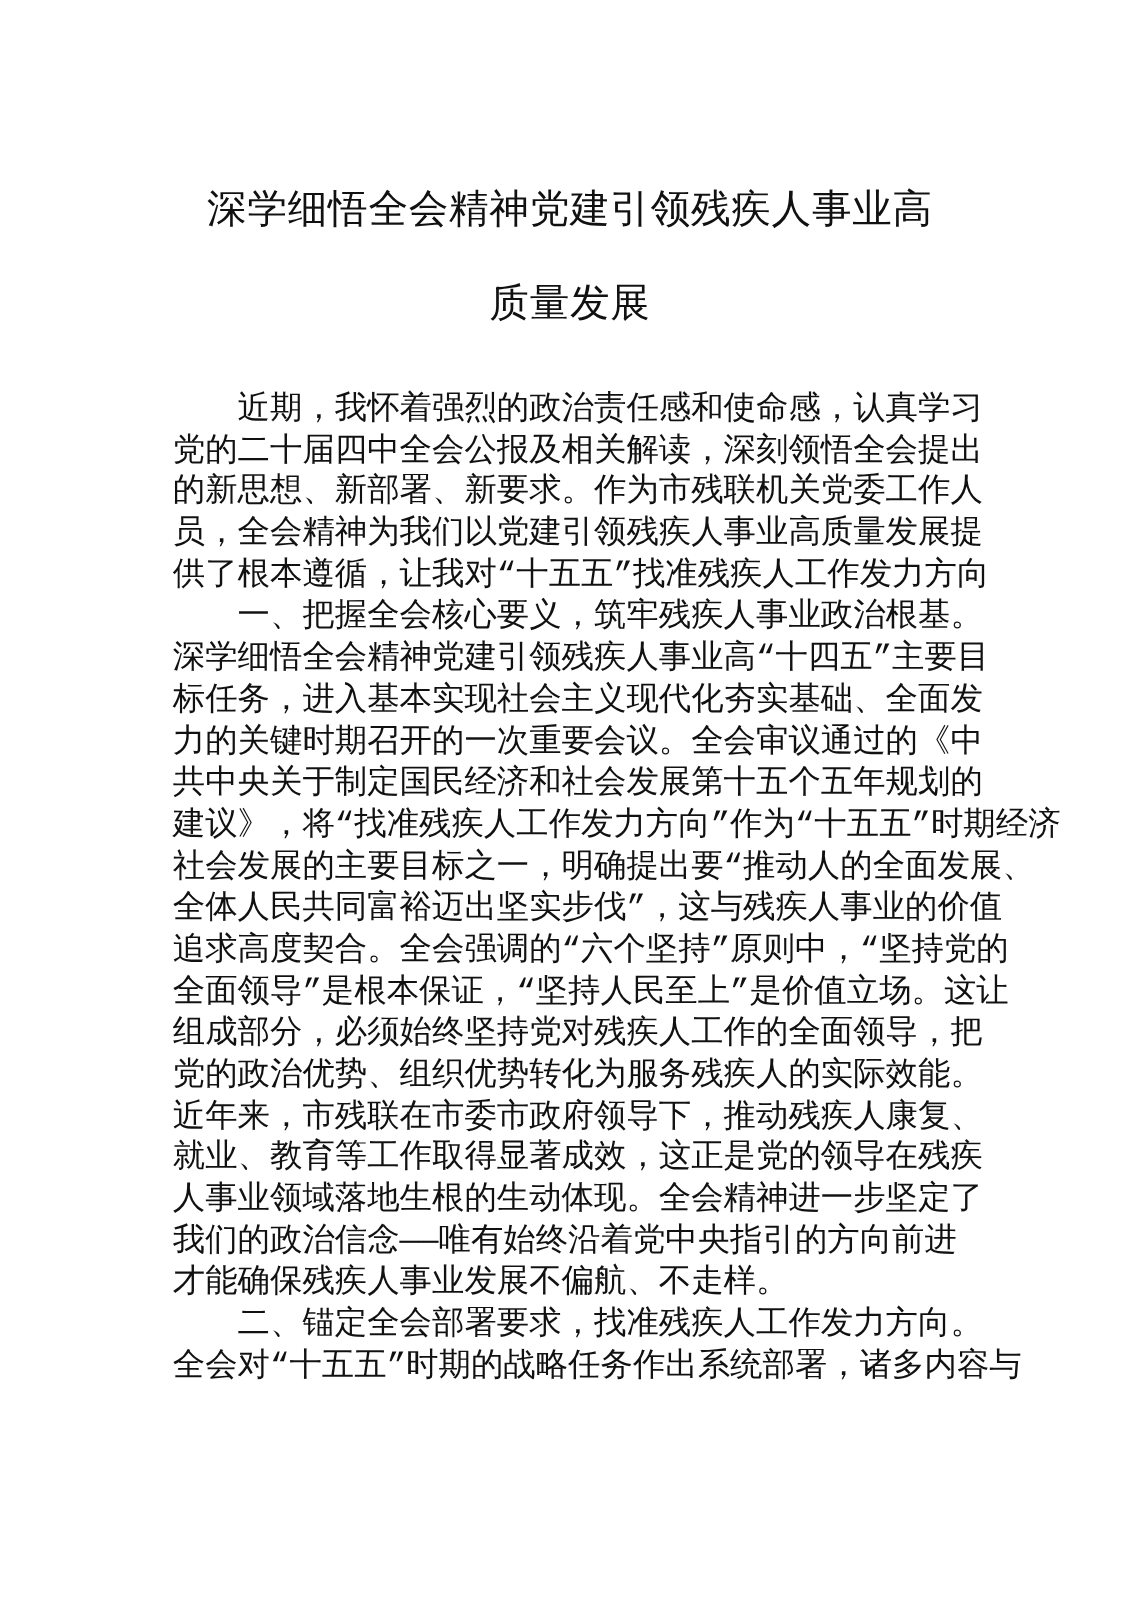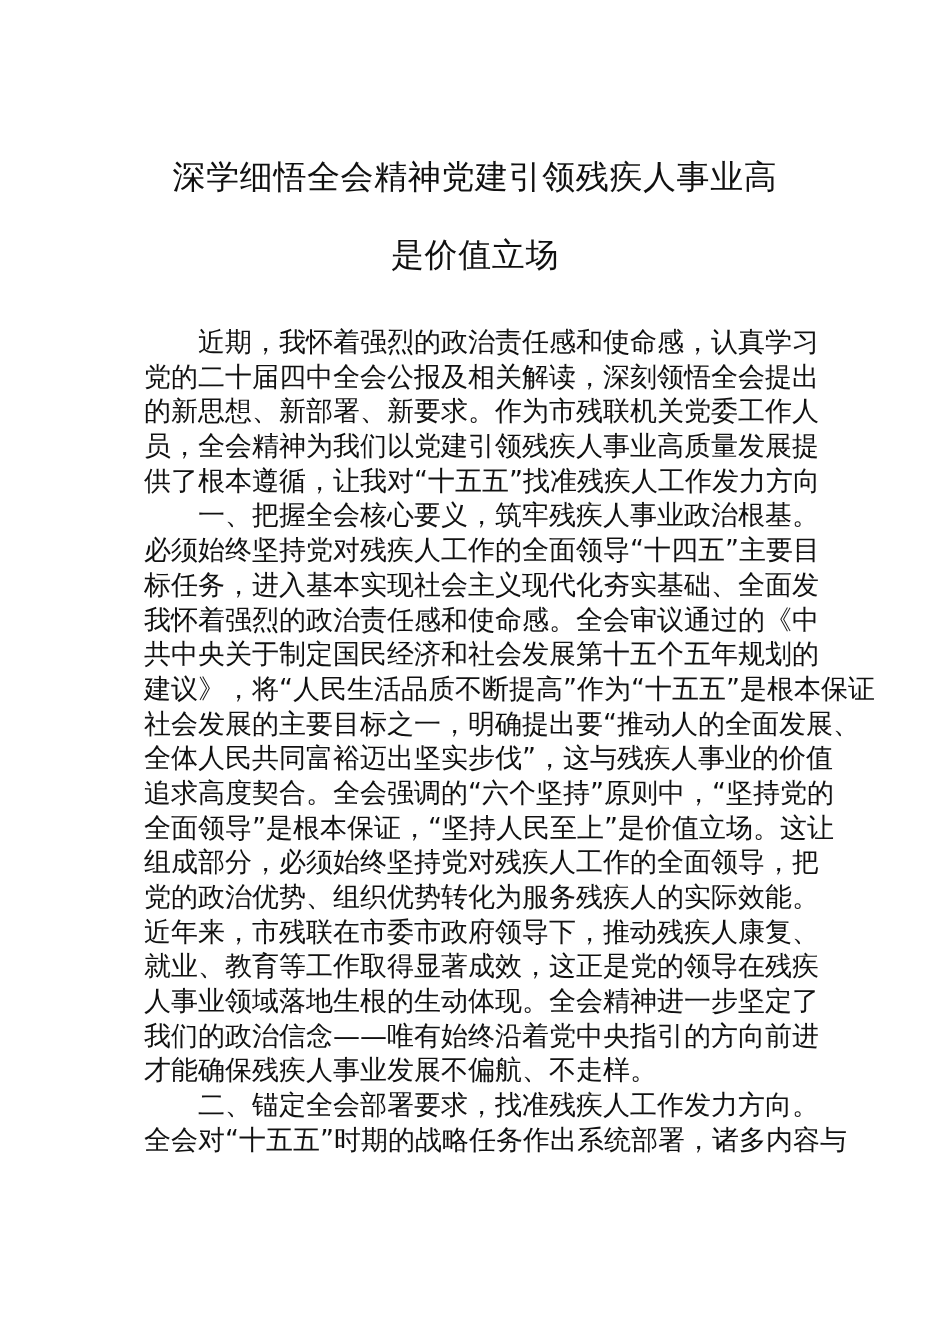--- a/index.html
+++ b/index.html
@@ -13,20 +13,21 @@
       overflow: hidden;
       position: relative;
       color: #111111;
       font-family: "DejaVu Sans", "Liberation Sans", sans-serif;
     }
     .page {
       position: absolute;
       left: 0; top: 0;
       width: 950px; height: 1344px;
       background: #ffffff;
+      font-family: Liberation Mono, monospace;
     }
     .title-block {
       position: absolute;
       left: 140px;
       top: 160px;
       width: 670px;
       text-align: center;
     }
     .title-line {
       font-size: 33px;
@@ -56,35 +57,35 @@
     }
     .line.indent { padding-left: 54px; }
     .line.heading { font-weight: normal; }
   </style>
 </head>
 <body>
 
 <div class="page">
   <div class="title-block">
     <div class="title-line">深学细悟全会精神党建引领残疾人事业高</div>
-    <div class="title-line">是价值立场</div>
+    <div class="title-line">质量发展</div>
   </div>
 
   <div class="body-block">
     <div class="line indent">近期，我怀着强烈的政治责任感和使命感，认真学习</div>
     <div class="line">党的二十届四中全会公报及相关解读，深刻领悟全会提出</div>
     <div class="line">的新思想、新部署、新要求。作为市残联机关党委工作人</div>
     <div class="line">员，全会精神为我们以党建引领残疾人事业高质量发展提</div>
     <div class="line">供了根本遵循，让我对“十五五”找准残疾人工作发力方向</div>
     <div class="line indent heading">一、把握全会核心要义，筑牢残疾人事业政治根基。</div>
-    <div class="line">必须始终坚持党对残疾人工作的全面领导“十四五”主要目</div>
+    <div class="line">深学细悟全会精神党建引领残疾人事业高“十四五”主要目</div>
     <div class="line">标任务，进入基本实现社会主义现代化夯实基础、全面发</div>
-    <div class="line">我怀着强烈的政治责任感和使命感。全会审议通过的《中</div>
+    <div class="line">力的关键时期召开的一次重要会议。全会审议通过的《中</div>
     <div class="line">共中央关于制定国民经济和社会发展第十五个五年规划的</div>
-    <div class="line">建议》，将“人民生活品质不断提高”作为“十五五”是根本保证</div>
+    <div class="line">建议》，将“找准残疾人工作发力方向”作为“十五五”时期经济</div>
     <div class="line">社会发展的主要目标之一，明确提出要“推动人的全面发展、</div>
     <div class="line">全体人民共同富裕迈出坚实步伐”，这与残疾人事业的价值</div>
     <div class="line">追求高度契合。全会强调的“六个坚持”原则中，“坚持党的</div>
     <div class="line">全面领导”是根本保证，“坚持人民至上”是价值立场。这让</div>
     <div class="line">组成部分，必须始终坚持党对残疾人工作的全面领导，把</div>
     <div class="line">党的政治优势、组织优势转化为服务残疾人的实际效能。</div>
     <div class="line">近年来，市残联在市委市政府领导下，推动残疾人康复、</div>
     <div class="line">就业、教育等工作取得显著成效，这正是党的领导在残疾</div>
     <div class="line">人事业领域落地生根的生动体现。全会精神进一步坚定了</div>
     <div class="line">我们的政治信念——唯有始终沿着党中央指引的方向前进</div>

